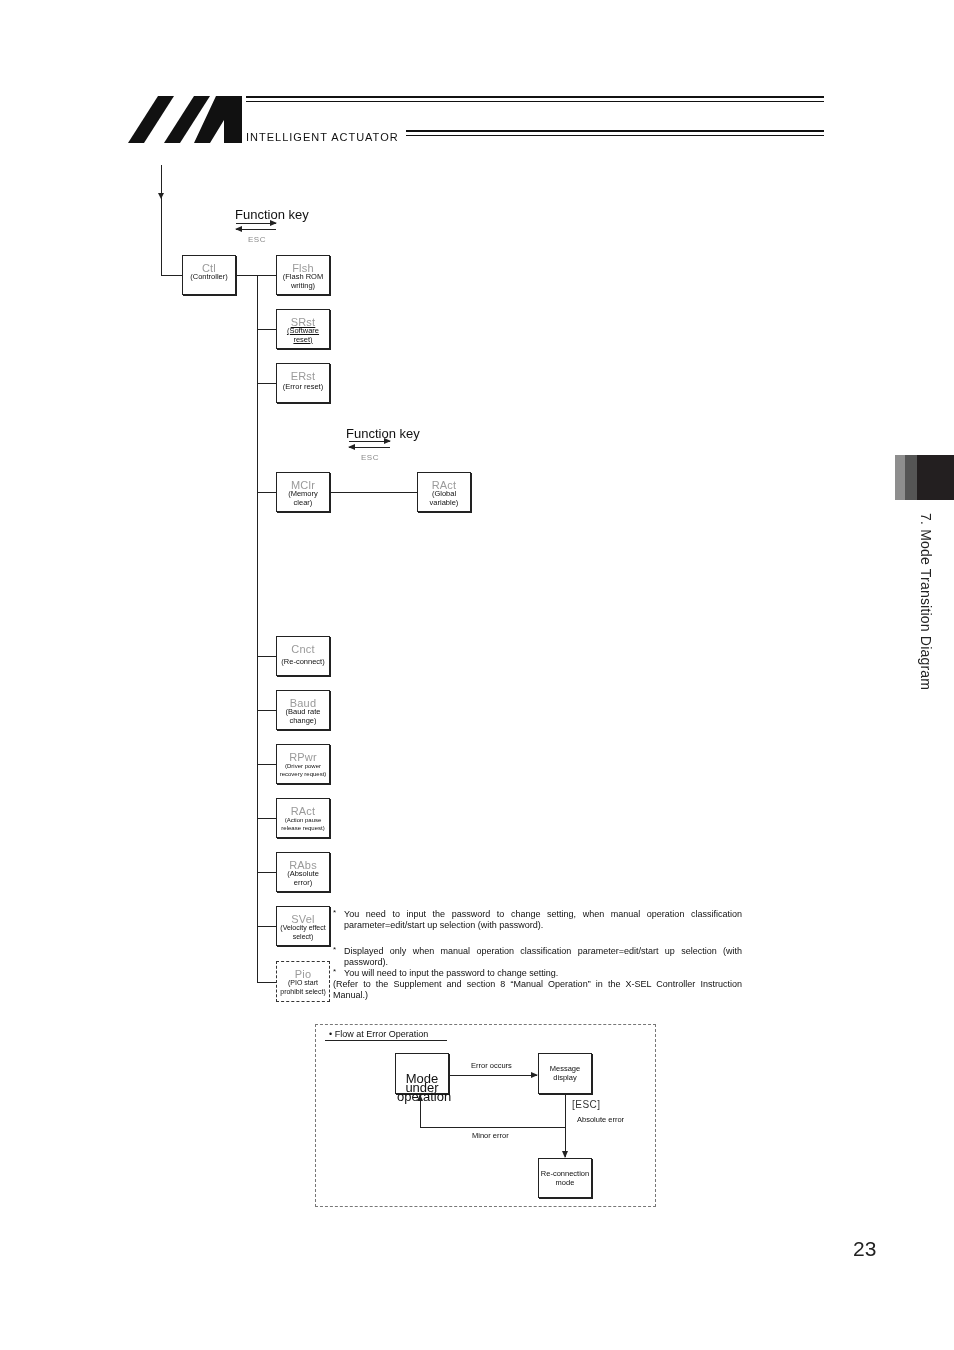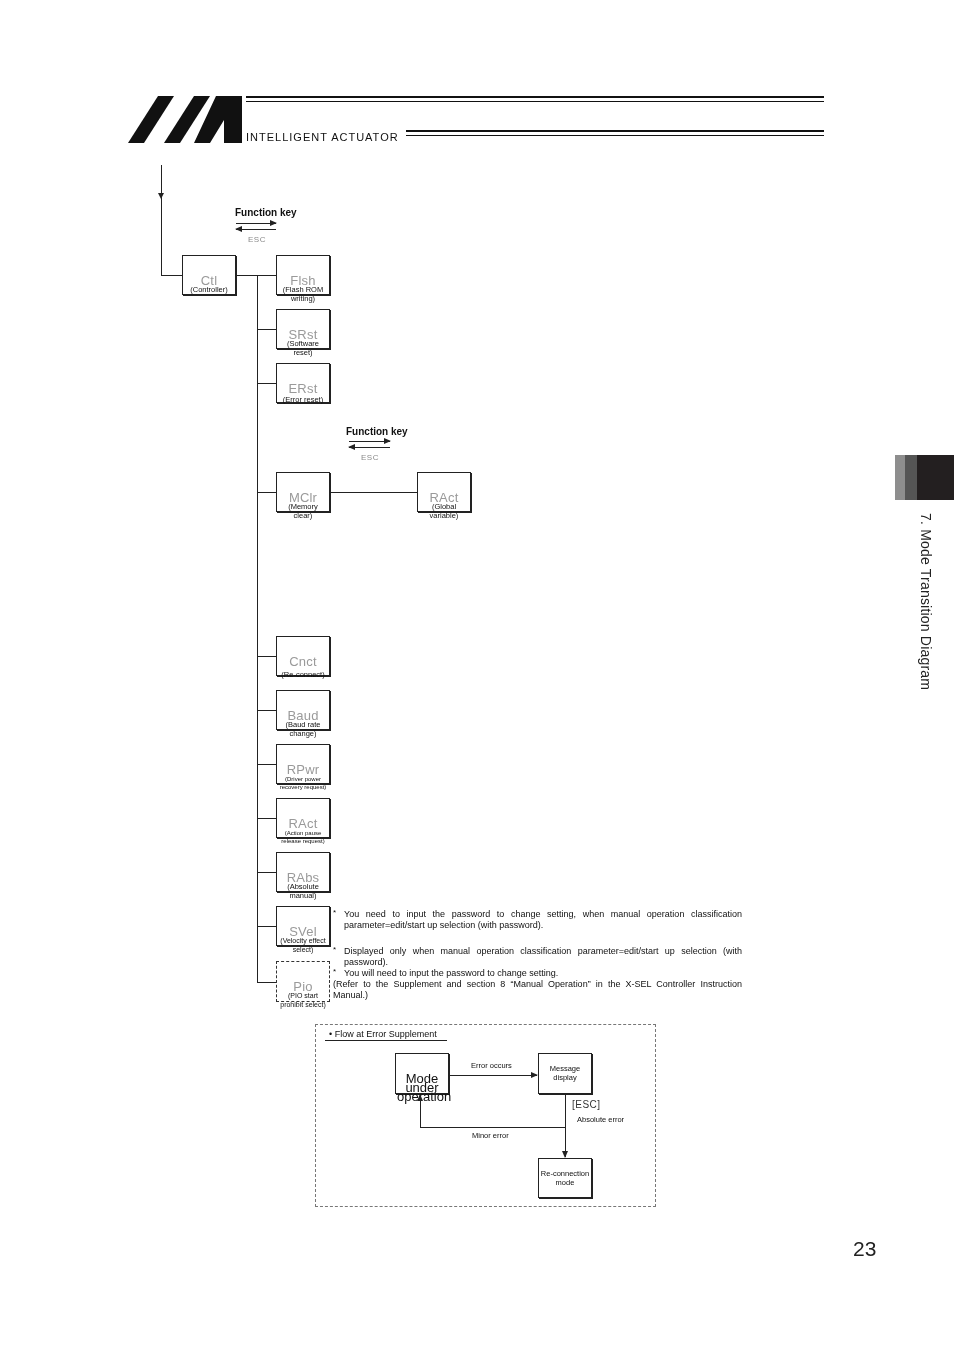--- a/index.html
+++ b/index.html
@@ -4,24 +4,24 @@
   <style>
     html, body { margin: 0; padding: 0; background: #ffffff; }
     body { width: 954px; height: 1350px; position: relative; overflow: hidden;
            font-family: "Liberation Sans", "DejaVu Sans", sans-serif; color: #111; }
     .abs { position: absolute; }
     .hline { position: absolute; height: 1px; background: #222; }
     .vline { position: absolute; width: 1px; background: #222; }
     .box { position: absolute; border: 1px solid #222; background: #fff;
            box-shadow: 1px 1px 0 #222; text-align: center; box-sizing: border-box; }
     .box.dashed { border: 1.5px dashed #333; box-shadow: none; }
-    .box .code { display: block; color: #9a9a9a; font-size: 13px; margin-top: 20px; line-height: 10px; letter-spacing: 0.2px; }
+    .box .code { display: block; color: #9a9a9a; font-size: 11px; margin-top: 7px; line-height: 10px; letter-spacing: 0.2px; }
     .box .desc { display: block; font-size: 7.5px; line-height: 8.5px; color: #111; padding: 0 1px; }
     .box .desc.small { font-size: 6px; line-height: 8px; }
-    .label-small { position: absolute; font-size: 10px; color: #111; font-weight: bold; }
+    .label-small { position: absolute; font-size: 13px; color: #111; }
     .esc { position: absolute; font-size: 8px; color: #8a8a8a; letter-spacing: 0.5px; }
     .arrow-r { position: absolute; height: 1px; background: #222; }
     .arrow-r::after { content: ""; position: absolute; right: -1px; top: -3px;
            border-left: 7px solid #222; border-top: 3.5px solid transparent; border-bottom: 3.5px solid transparent; }
     .arrow-l { position: absolute; height: 1px; background: #222; }
     .arrow-l::before { content: ""; position: absolute; left: -1px; top: -3px;
            border-right: 7px solid #222; border-top: 3.5px solid transparent; border-bottom: 3.5px solid transparent; }
     .note { position: absolute; font-size: 9px; line-height: 11px; color: #111; text-align: justify; }
     .note .star { position: absolute; left: 0; top: -2px; font-size: 8px; }
     .side-tab { position: absolute; left: 895px; top: 455px; height: 45px; width: 59px; }
@@ -75,21 +75,21 @@
   <div class="hline" style="left:236px;top:275px;width:40px;"></div>
 
   <div class="vline" style="left:257px;top:275px;height:708px;"></div>
 
   <div class="box" style="left:276px;top:255px;width:54px;height:40px;">
     <span class="code">Flsh</span>
     <span class="desc">(Flash ROM writing)</span>
   </div>
 
   <div class="hline" style="left:257px;top:329px;width:19px;"></div>
-  <div class="box" style="left:276px;top:309px;width:54px;height:40px;">
+  <div class="box" style="left:276px;top:309px;width:54px;height:40px;text-decoration:underline;">
     <span class="code">SRst</span>
     <span class="desc">(Software reset)</span>
   </div>
 
   <div class="hline" style="left:257px;top:383px;width:19px;"></div>
   <div class="box" style="left:276px;top:363px;width:54px;height:40px;">
     <span class="code">ERst</span>
     <span class="desc" style="margin-top:2px;">(Error reset)</span>
   </div>
 
@@ -129,21 +129,21 @@
 
   <div class="hline" style="left:257px;top:818px;width:19px;"></div>
   <div class="box" style="left:276px;top:798px;width:54px;height:40px;">
     <span class="code">RAct</span>
     <span class="desc small">(Action pause release request)</span>
   </div>
 
   <div class="hline" style="left:257px;top:872px;width:19px;"></div>
   <div class="box" style="left:276px;top:852px;width:54px;height:40px;">
     <span class="code">RAbs</span>
-    <span class="desc">(Absolute manual)</span>
+    <span class="desc">(Absolute error)</span>
   </div>
 
   <div class="hline" style="left:257px;top:926px;width:19px;"></div>
   <div class="box" style="left:276px;top:906px;width:54px;height:40px;">
     <span class="code">SVel</span>
     <span class="desc" style="font-size:7px;">(Velocity effect select)</span>
   </div>
 
   <div class="hline" style="left:257px;top:982px;width:19px;"></div>
   <div class="box dashed" style="left:276px;top:961px;width:54px;height:41px;">
@@ -162,21 +162,21 @@
 </div>
 <div class="note" style="left:344px;top:968px;width:398px;">
   <span class="star" style="left:-11px;">*</span>
   <span>You will need to input the password to change setting.</span>
 </div>
 <div class="note" style="left:333px;top:979px;width:409px;">
   <span>(Refer to the Supplement and section 8 “Manual Operation” in the X-SEL Controller Instruction Manual.)</span>
 </div>
 
 <div class="flow-box" style="left:315px;top:1024px;width:339px;height:181px;"></div>
-<span class="abs" style="left:329px;top:1029px;font-size:9px;">• Flow at Error Supplement</span>
+<span class="abs" style="left:329px;top:1029px;font-size:9px;">• Flow at Error Operation</span>
 <div class="hline" style="left:325px;top:1040px;width:122px;"></div>
 
 <div class="box" style="left:395px;top:1053px;width:54px;height:41px;">
   <span class="desc" style="margin-top:20px;font-size:13px;line-height:9px;">Mode under operation</span>
 </div>
 <div class="box" style="left:538px;top:1053px;width:54px;height:41px;">
   <span class="desc" style="margin-top:10px;font-size:7.5px;line-height:9px;">Message display</span>
 </div>
 <div class="box" style="left:538px;top:1158px;width:54px;height:40px;">
   <span class="desc" style="margin-top:10px;font-size:7.5px;line-height:9px;">Re-connection mode</span>

